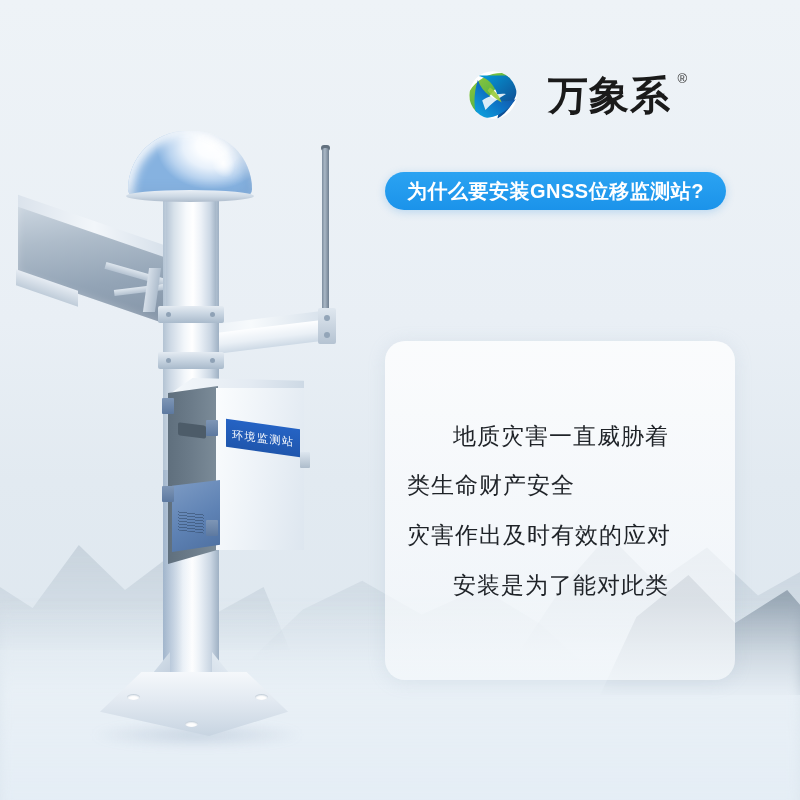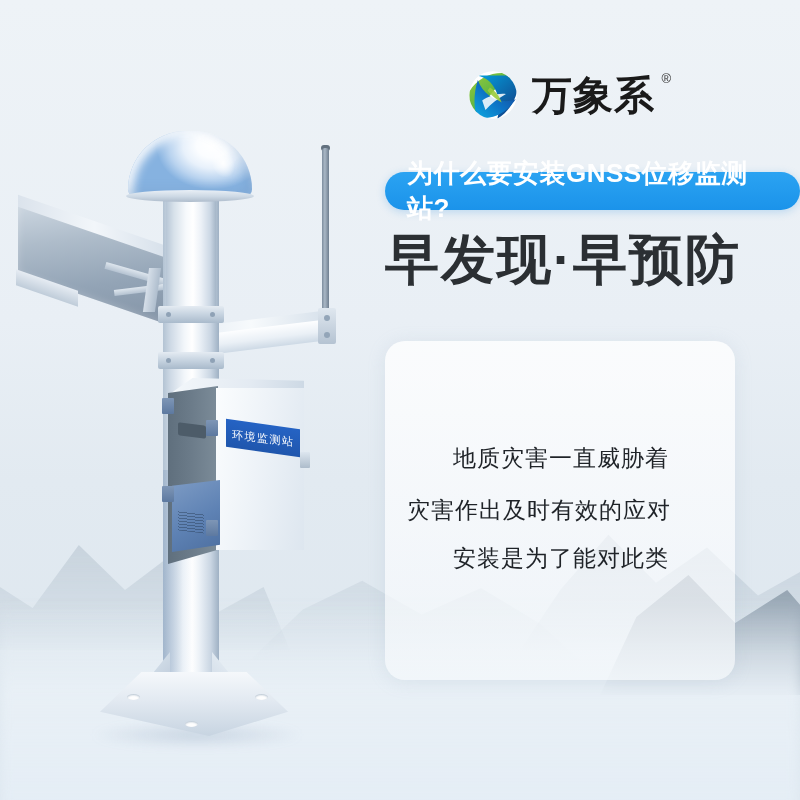--- a/index.html
+++ b/index.html
@@ -350,21 +350,21 @@
     background: radial-gradient(ellipse at 50% 50%, rgba(120,145,175,0.28) 0%, rgba(120,145,175,0) 72%);
     filter: blur(4px);
   }
 
   
   .logo-row {
     position: absolute;
     left: 466px; top: 68px;
     display: flex;
     align-items: center;
-    gap: 12px;
+    gap: 28px;
   }
   .logo-mark { width: 54px; height: 54px; display: block; }
   .logo-text {
     position: relative;
     font-size: 40px;
     font-weight: bold;
     color: #1a1a1a;
     letter-spacing: 1px;
     line-height: 1;
   }
@@ -377,21 +377,21 @@
   }
 
   .badge {
     position: absolute;
     left: 385px; top: 172px;
     height: 38px;
     padding: 0 22px;
     border-radius: 19px;
     background: linear-gradient(180deg, #2ba3f2 0%, #1b93ea 100%);
     color: #ffffff;
-    font-size: 26px;
+    font-size: 20px;
     font-weight: bold;
     letter-spacing: 0.5px;
     display: flex;
     align-items: center;
     box-shadow: 0 2px 8px rgba(40,140,225,0.25);
   }
 
   .headline {
     position: absolute;
     left: 385px; top: 228px;
@@ -417,21 +417,21 @@
     justify-content: center;
     gap: 21px;
   }
   .card-line {
     font-size: 23px;
     color: #1f2328;
     line-height: 1.25;
     letter-spacing: 1px;
     white-space: nowrap;
   }
-  .card-line.indent { text-indent: 2em; font-family: Liberation Mono, monospace; }
+  .card-line.indent { text-indent: 2em; }
 </style>
 </head>
 <body>
 
 <div id="poster">
 
   <div class="bg-sky"></div>
   <div class="mountain m-far-left"></div>
   <div class="mountain m-mid-center"></div>
   <div class="mountain m-far-right"></div>
@@ -531,21 +531,21 @@
       </g>
     </svg>
     <div class="logo-text">
       <span>万象系</span>
       <span class="logo-reg">®</span>
     </div>
   </div>
 
   <div class="badge">为什么要安装GNSS位移监测站?</div>
 
-  <div class="headline">早发现·早预防</div>
 
   <div class="text-card">
     <div class="card-line indent">地质灾害一直威胁着</div>
+    <div class="card-line">类生命财产安全</div>
     <div class="card-line">灾害作出及时有效的应对</div>
     <div class="card-line indent">安装是为了能对此类</div>
   </div>
 
 </div>
 
 </body></html>

